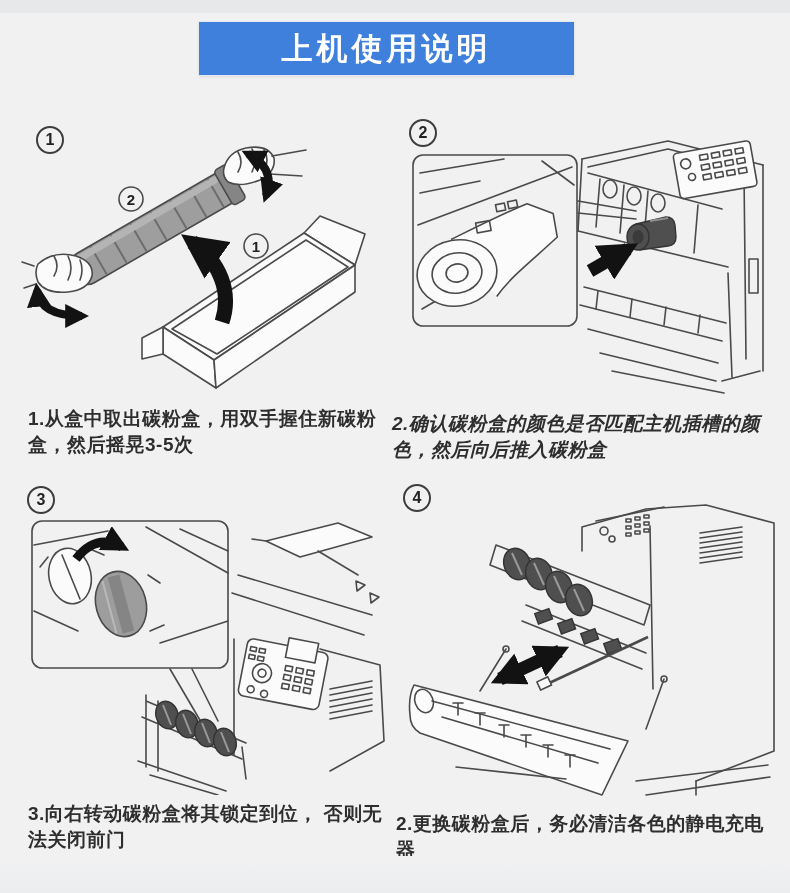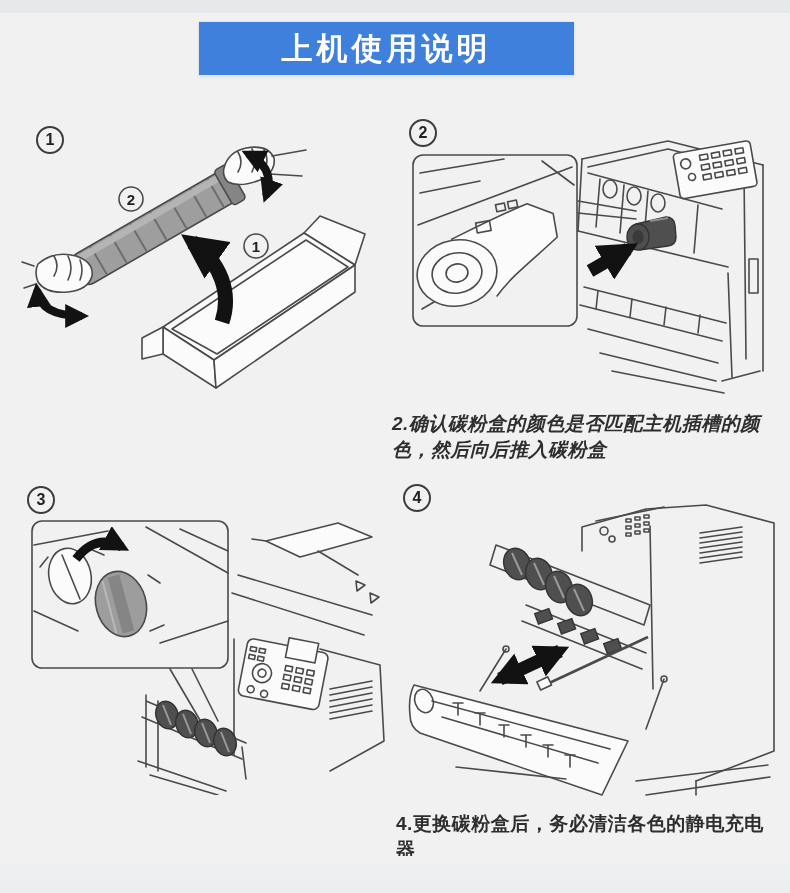--- a/index.html
+++ b/index.html
@@ -94,20 +94,21 @@
       </g>
 
       <path class="blk" d="M228 38 Q 256 52 246 80" stroke-width="8" marker-start="url(#s1r)" marker-end="url(#s1f)"></path>
       <path class="blk" d="M17 174 Q 20 200 62 200" stroke-width="8" marker-start="url(#s1r)" marker-end="url(#s1f)"></path>
 
       <g>
         <circle cx="111" cy="83" r="12" class="ln"></circle>
         <text x="111" y="88.5" text-anchor="middle" class="lbl">2</text>
       </g>
     </svg>
+    <p class="caption" style="padding-left:8px;margin-top:6px;">1.从盒中取出碳粉盒，用双手握住新碳粉盒，然后摇晃3-5次</p>
   </section>
 
   <section class="step" style="left:392px;top:96px;width:386px;">
     <div class="badge" style="left:17px;top:10px;">
       <span>2</span>
     </div>
     <svg width="386" height="298" viewBox="0 0 386 298">
       <defs>
         <marker id="s2f" viewBox="0 0 10 10" refX="7" refY="5" markerWidth="3" markerHeight="3" orient="auto">
           <path d="M0 0 L10 5 L0 10 z" fill="#121212"></path>
@@ -242,20 +243,21 @@
         <g>
           <ellipse cx="147" cy="236" rx="11" ry="14" class="dk" transform="rotate(-18 147 236)"></ellipse>
           <ellipse cx="167" cy="245" rx="11" ry="14" class="dk" transform="rotate(-18 167 245)"></ellipse>
           <ellipse cx="186" cy="254" rx="11" ry="14" class="dk" transform="rotate(-18 186 254)"></ellipse>
           <ellipse cx="205" cy="263" rx="11" ry="14" class="dk" transform="rotate(-18 205 263)"></ellipse>
           <path d="M143 226 L151 246 M163 235 L171 255 M182 244 L190 264 M201 253 L209 273" stroke="#9a9a9a" stroke-width="2" fill="none"></path>
         </g>
         <path class="ln" d="M118 282 L206 312 M130 296 L198 316 M222 268 L226 300"></path>
       </g>
     </svg>
+    <p class="caption" style="padding-left:8px;margin-top:6px;">3.向右转动碳粉盒将其锁定到位， 否则无法关闭前门</p>
   </section>
 
   <section class="step" style="left:396px;top:466px;width:384px;">
     <div class="badge" style="left:7px;top:5px;">
       <span>4</span>
     </div>
     <svg width="384" height="328" viewBox="0 0 384 328">
       <defs>
         <marker id="s4f" viewBox="0 0 10 10" refX="7" refY="5" markerWidth="2.6" markerHeight="2.6" orient="auto">
           <path d="M0 0 L10 5 L0 10 z" fill="#121212"></path>
@@ -325,17 +327,17 @@
         <g>
           <path d="M149 206 L252 158" stroke="#4a4a4a" stroke-width="2.6" fill="none"></path>
           <rect x="142" y="200" width="12" height="9" class="lnw" transform="rotate(-25 148 204)"></rect>
         </g>
 
         <path class="blk" d="M104 200 L164 172" stroke-width="13" marker-start="url(#s4r)" marker-end="url(#s4f)"></path>
 
         <path class="ln" d="M240 302 L372 286 M250 316 L374 298 M300 302 L300 316"></path>
       </g>
     </svg>
-    <p class="caption" style="margin-top:4px;">4.更换碳粉盒后，务必清洁各色的静电充电器</p>
+    <p class="caption" style="margin-top:4px;">2.更换碳粉盒后，务必清洁各色的静电充电器</p>
   </section>
 
   <div class="fade"></div>
 </div>
 
 </body></html>

